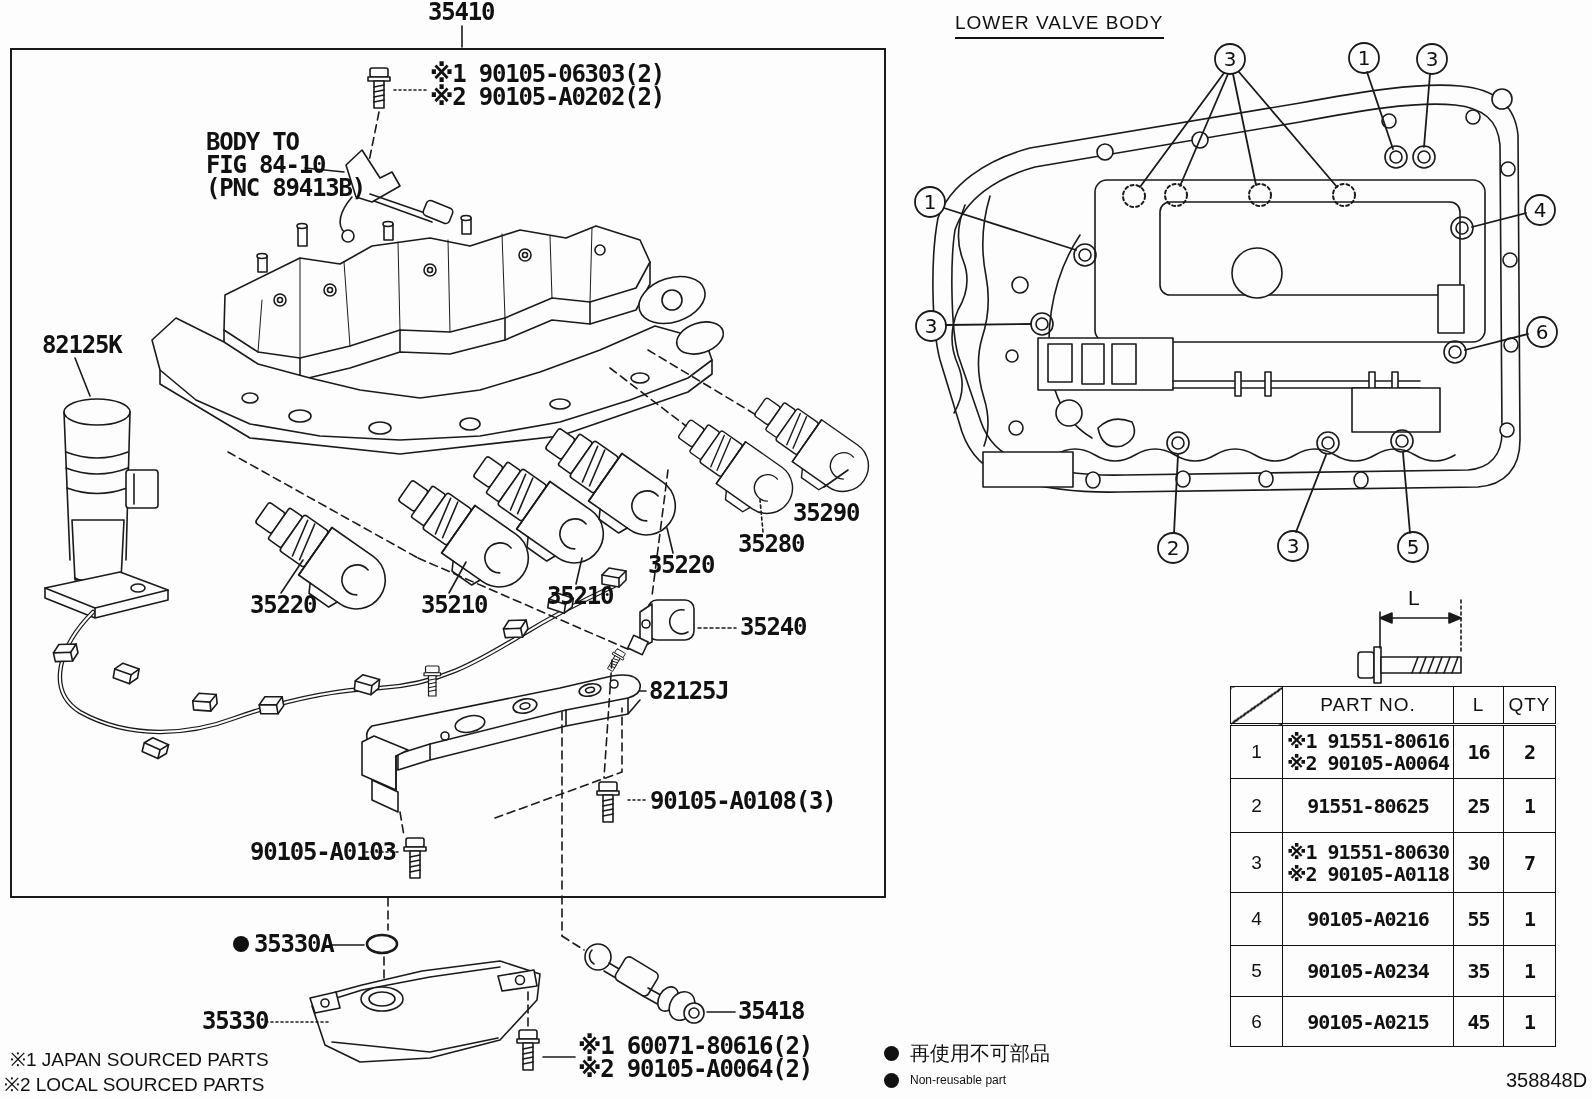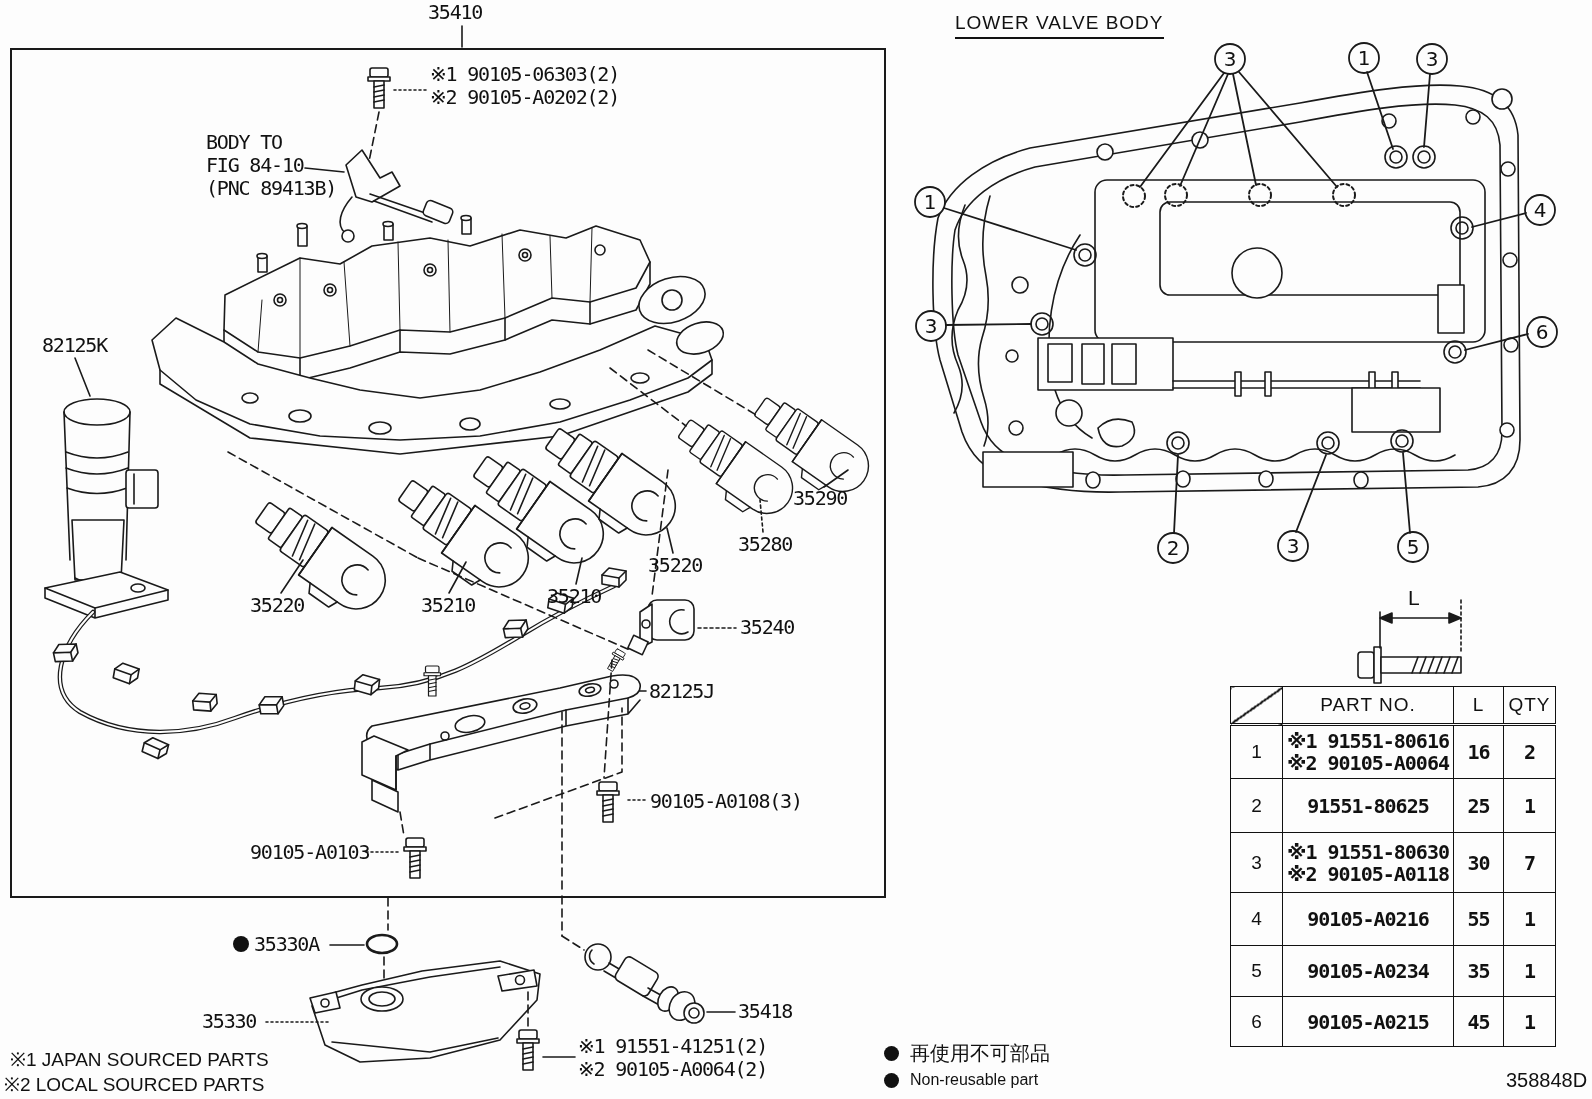--- a/index.html
+++ b/index.html
@@ -1,21 +1,21 @@
 <!DOCTYPE html>
 <html><head>
 <meta charset="utf-8">
 <style>
   html,body{margin:0;padding:0;background:#fff;}
   #canvas{position:relative;width:1592px;height:1099px;background:#fdfdfd;overflow:hidden;
           font-family:"Liberation Sans",sans-serif;color:#111;}
   .abs{position:absolute;}
   
-  .pn{font-family:"DejaVu Sans Mono","DejaVu Sans",monospace;font-weight:normal;
-      font-size:20px;letter-spacing:-1.2px;white-space:nowrap;line-height:22px;}
+  .pn{font-family:"DejaVu Sans Mono","DejaVu Sans",monospace;font-weight:bold;
+      font-size:24px;letter-spacing:-1.2px;white-space:nowrap;line-height:22px;}
   .note{font-family:"Liberation Sans",sans-serif;font-size:19px;white-space:nowrap;line-height:24px;}
   .title{font-family:"Liberation Sans",sans-serif;font-size:19px;letter-spacing:1px;
          border-bottom:2px solid #111;padding-bottom:3px;white-space:nowrap;}
   .callout-num{width:30px;height:30px;text-align:center;line-height:30px;
       font-family:"DejaVu Sans",sans-serif;font-size:20px;}
   .dot{width:16px;height:16px;border-radius:50%;background:#111;}
   .dot-sm{width:15px;height:15px;border-radius:50%;background:#111;}
   #main-box{left:10px;top:48px;width:872px;height:846px;border:2px solid #1a1a1a;}
   svg .ink{stroke:#1a1a1a;fill:none;stroke-width:1.6;stroke-linecap:round;stroke-linejoin:round;}
   svg .wf{fill:#fdfdfd;}
@@ -350,30 +350,30 @@
   <div class="abs pn" style="left:430px;top:86px">※2 90105-A0202(2)</div>
   <div class="abs pn" style="left:206px;top:131px">BODY TO</div>
   <div class="abs pn" style="left:206px;top:154px">FIG 84-10</div>
   <div class="abs pn" style="left:206px;top:177px">(PNC 89413B)</div>
   <div class="abs pn" style="left:42px;top:334px">82125K</div>
   <div class="abs pn" style="left:250px;top:594px">35220</div>
   <div class="abs pn" style="left:421px;top:594px">35210</div>
   <div class="abs pn" style="left:547px;top:585px">35210</div>
   <div class="abs pn" style="left:648px;top:554px">35220</div>
   <div class="abs pn" style="left:738px;top:533px">35280</div>
-  <div class="abs pn" style="left:793px;top:487px">35290</div>
+  <div class="abs pn" style="left:793px;top:502px">35290</div>
   <div class="abs pn" style="left:740px;top:616px">35240</div>
   <div class="abs pn" style="left:649px;top:680px">82125J</div>
   <div class="abs pn" style="left:650px;top:790px">90105-A0108(3)</div>
   <div class="abs pn" style="left:250px;top:841px">90105-A0103</div>
   <div class="abs dot" style="left:233px;top:936px"></div>
   <div class="abs pn" style="left:254px;top:933px">35330A</div>
   <div class="abs pn" style="left:202px;top:1010px">35330</div>
   <div class="abs pn" style="left:738px;top:1000px">35418</div>
-  <div class="abs pn" style="left:578px;top:1035px">※1 91551-41251(2)</div>
+  <div class="abs pn" style="left:578px;top:1035px">※1 60071-80616(2)</div>
   <div class="abs pn" style="left:578px;top:1058px">※2 90105-A0064(2)</div>
   <div class="abs note" style="left:10px;top:1048px">※1 JAPAN SOURCED PARTS</div>
   <div class="abs note" style="left:4px;top:1073px">※2 LOCAL SOURCED PARTS</div>
 
   <div class="abs title" style="left:955px;top:12px">LOWER VALVE BODY</div>
   <div class="abs note" style="left:1408px;top:586px;font-size:21px">L</div>
 
   <div class="abs callout-num" style="left:1215px;top:44px">3</div>
   <div class="abs callout-num" style="left:1349px;top:43px">1</div>
   <div class="abs callout-num" style="left:1417px;top:44px">3</div>
@@ -434,16 +434,16 @@
       <td class="val">90105-A0215</td>
       <td class="val">45</td>
       <td class="val">1</td>
     </tr>
   </tbody>
     </table>
 
   <div class="abs dot-sm" style="left:884px;top:1046px"></div>
   <div class="abs note" style="left:910px;top:1041px;font-size:20px">再使用不可部品</div>
   <div class="abs dot-sm" style="left:884px;top:1073px"></div>
-  <div class="abs note" style="left:910px;top:1068px;font-size:16px">Non-reusable part</div>
+  <div class="abs note" style="left:910px;top:1068px;font-size:12px">Non-reusable part</div>
   <div class="abs note" style="left:1506px;top:1068px;font-size:20px">358848D</div>
 
 </div>
 
 </body></html>

